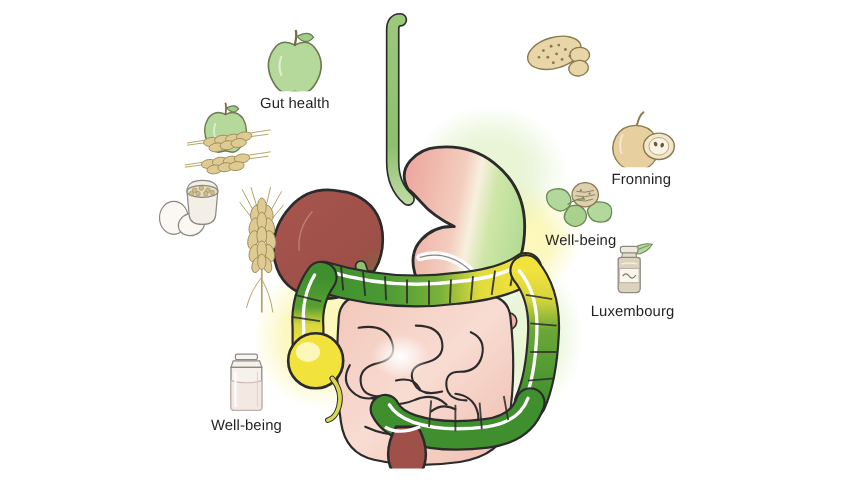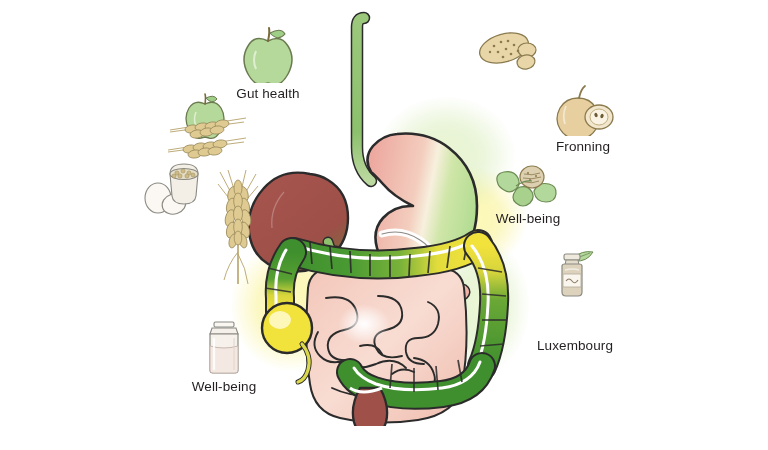--- a/index.html
+++ b/index.html
@@ -344,21 +344,21 @@
             <circle cx="38" cy="17" r="1.3"></circle>
           <circle cx="27" cy="29" r="1.3"></circle>
             <circle cx="35" cy="26" r="1.3"></circle>
           <circle cx="42" cy="23" r="1.3"></circle>
             <circle cx="14" cy="24" r="1.2"></circle>
         </g>
       </svg>
     </span>
   </div>
 
-  <div class="callout" style="left:583px; top:84px;">
+  <div class="callout" style="left:583px; top:100px;">
     <span class="icon-slot">
       <svg width="66" height="52" viewBox="0 0 66 52" xmlns="http://www.w3.org/2000/svg">
         <path d="M28 14 q-12 0 -18 10 q-6 11 0 21 q6 10 18 10 q12 0 18 -10 q6 -10 0 -21 q-6 -10 -18 -10z" fill="#e8cfa0" stroke="#8a7a4e" stroke-width="1.3"></path>
         <path d="M29 14 q2 -9 6 -12" fill="none" stroke="#8a7a4e" stroke-width="1.8" stroke-linecap="round"></path>
         <ellipse cx="49" cy="33" rx="14" ry="12" fill="#f2e6cc" stroke="#8a7a4e" stroke-width="1.3"></ellipse>
         <ellipse cx="49" cy="33" rx="9" ry="8" fill="#faf3e4" stroke="#b8a878" stroke-width="0.9"></ellipse>
         <ellipse cx="46" cy="31" rx="1.6" ry="2.2" fill="#6b5a32" transform="rotate(-20 46 31)"></ellipse>
         <ellipse cx="52" cy="32" rx="1.6" ry="2.2" fill="#6b5a32" transform="rotate(20 52 32)"></ellipse>
         <path d="M16 22 q-4 9 -1 18" fill="none" stroke="#ffffff" stroke-width="1.8" opacity="0.5"></path>
       </svg>
@@ -382,21 +382,21 @@
             <circle cx="36" cy="9" r="1"></circle>
             <circle cx="44" cy="12" r="1"></circle>
             <circle cx="38" cy="16" r="1"></circle>
           </g>
         <path d="M24 22 q8 -6 16 -5" fill="none" stroke="#6b8a52" stroke-width="1.1"></path>
       </svg>
     </span>
     <span class="caption">Well-being</span>
   </div>
 
-  <div class="callout" style="left:575px; top:246px;gap:33px;">
+  <div class="callout" style="left:575px; top:216px;">
     <span class="icon-slot">
       <svg width="62" height="56" viewBox="0 0 62 56" xmlns="http://www.w3.org/2000/svg">
         <path d="M29 12 q9 -8 20 -6 q-6 10 -18 9z" fill="#b3d89c" stroke="#6b8a52" stroke-width="1"></path>
         <path d="M30 13 q8 -3 16 -6" fill="none" stroke="#6b8a52" stroke-width="0.8"></path>
         <rect x="20" y="8" width="16" height="6" rx="2" fill="#efe9dd" stroke="#8a8a82" stroke-width="1.1"></rect>
         <path d="M22 14 l-1 5 h14 l-1 -5z" fill="#e3dccb" stroke="#8a8a82" stroke-width="1"></path>
         <path d="M18 20 q0 -2 3 -2 h14 q3 0 3 2 l0 26 q0 4 -4 4 h-12 q-4 0 -4 -4z" fill="#ddd2bc" stroke="#8a8a82" stroke-width="1.2"></path>
         <rect x="19" y="28" width="18" height="13" fill="#faf6ee" stroke="#b8b0a0" stroke-width="0.9"></rect>
         <path d="M22 35 q3 -4 6 0 q3 4 6 -1" fill="none" stroke="#8a7a6a" stroke-width="1.1"></path>
         <path d="M21 24 q8 -2 14 0" fill="none" stroke="#ffffff" stroke-width="1.4" opacity="0.6"></path>

